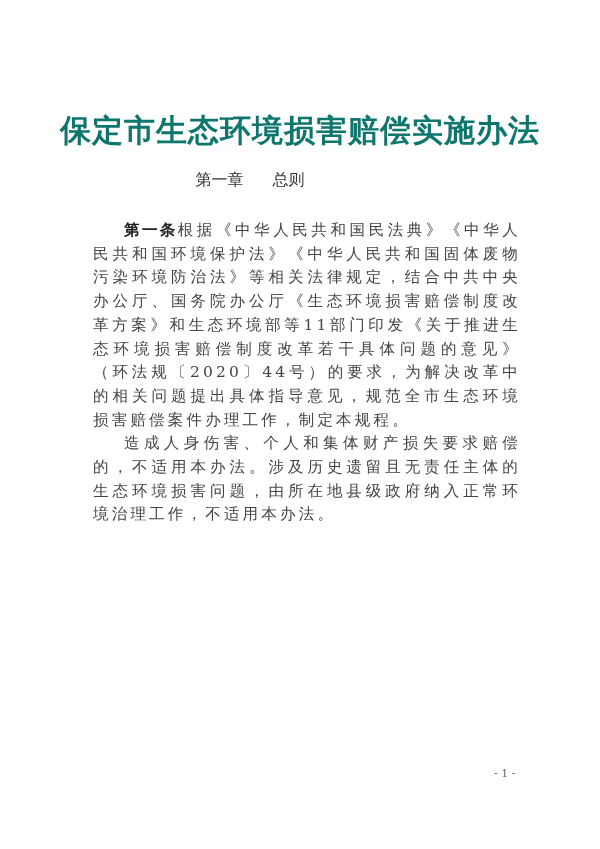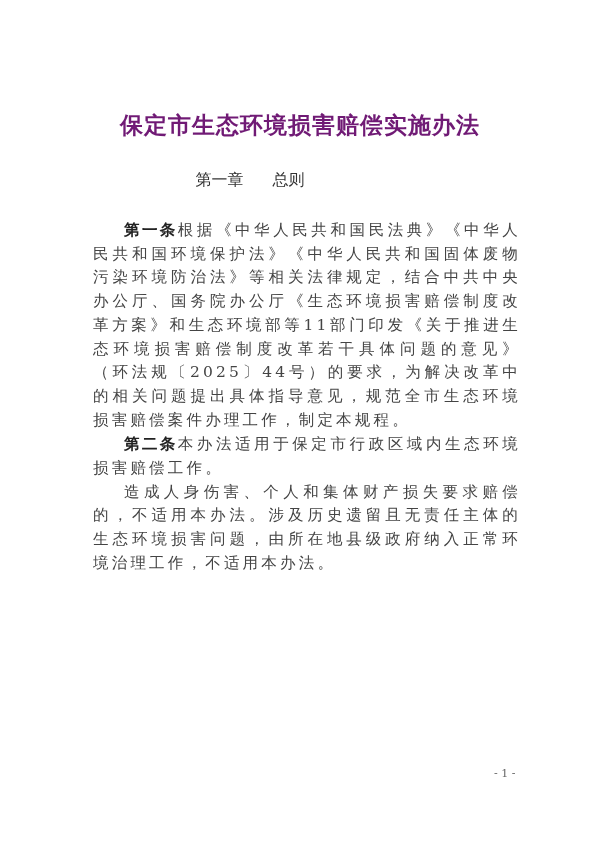--- a/index.html
+++ b/index.html
@@ -1,36 +1,35 @@
 <!DOCTYPE html>
 <html><head>
 <meta charset="utf-8">
 <style>
   html, body { margin:0; padding:0; background:#fff; }
   body { width:600px; height:849px; position:relative; overflow:hidden;
          font-family:"DejaVu Serif", serif; color:#3a3a3a; }
   .title { position:absolute; top:110px; left:0; width:600px; text-align:center;
-           font-size:23px; font-weight:bold; letter-spacing:1px; color:#701a75;font-family:Liberation Serif, serif; }
+           font-size:31px; font-weight:bold; letter-spacing:1px; color:#0f766e;font-family:Liberation Serif, serif; }
   .chapter { position:absolute; top:170px; left:0; width:500px; text-align:center;
              font-size:16px; font-family:"DejaVu Sans", sans-serif; color:#333; }
   .chapter span { margin:0 12px; }
   .body { position:absolute; top:218px; left:93px; width:428px; font-size:15.5px;
           line-height:23.7px; letter-spacing:3.2px; text-align:justify; color:#444; }
   .body p { margin:0; text-indent:2em; }
   .body .art { font-weight:bold; color:#222; letter-spacing:2px; margin-right:0; }
   .pagenum { position:absolute; top:767px; left:494px; font-size:11px; color:#666; }
 </style>
 </head>
 <body>
 
 <div class="title">保定市生态环境损害赔偿实施办法</div>
 <div class="chapter">
   <span>第一章</span>
   <span>总则</span>
 </div>
 
 <div class="body">
-  <p><span class="art">第一条</span><span>根据《中华人民共和国民法典》《中华人民共和国环境保护法》《中华人民共和国固体废物污染环境防治法》等相关法律规定，结合中共中央办公厅、国务院办公厅《生态环境损害赔偿制度改革方案》和生态环境部等11部门印发《关于推进生态环境损害赔偿制度改革若干具体问题的意见》（环法规〔2025〕44号）的要求，为解决改革中的相关问题提出具体指导意见，规范全市生态环境损害赔偿案件办理工作，制定本规程。</span></p>
-  <p><span class="art">第二条</span><span>本办法适用于保定市行政区域内生态环境损害赔偿工作。</span></p>
+  <p><span class="art">第一条</span><span>根据《中华人民共和国民法典》《中华人民共和国环境保护法》《中华人民共和国固体废物污染环境防治法》等相关法律规定，结合中共中央办公厅、国务院办公厅《生态环境损害赔偿制度改革方案》和生态环境部等11部门印发《关于推进生态环境损害赔偿制度改革若干具体问题的意见》（环法规〔2020〕44号）的要求，为解决改革中的相关问题提出具体指导意见，规范全市生态环境损害赔偿案件办理工作，制定本规程。</span></p>
   <p><span>造成人身伤害、个人和集体财产损失要求赔偿的，不适用本办法。涉及历史遗留且无责任主体的生态环境损害问题，由所在地县级政府纳入正常环境治理工作，不适用本办法。</span></p>
 </div>
 
 <div class="pagenum">- 1 -</div>
 
 </body></html>

